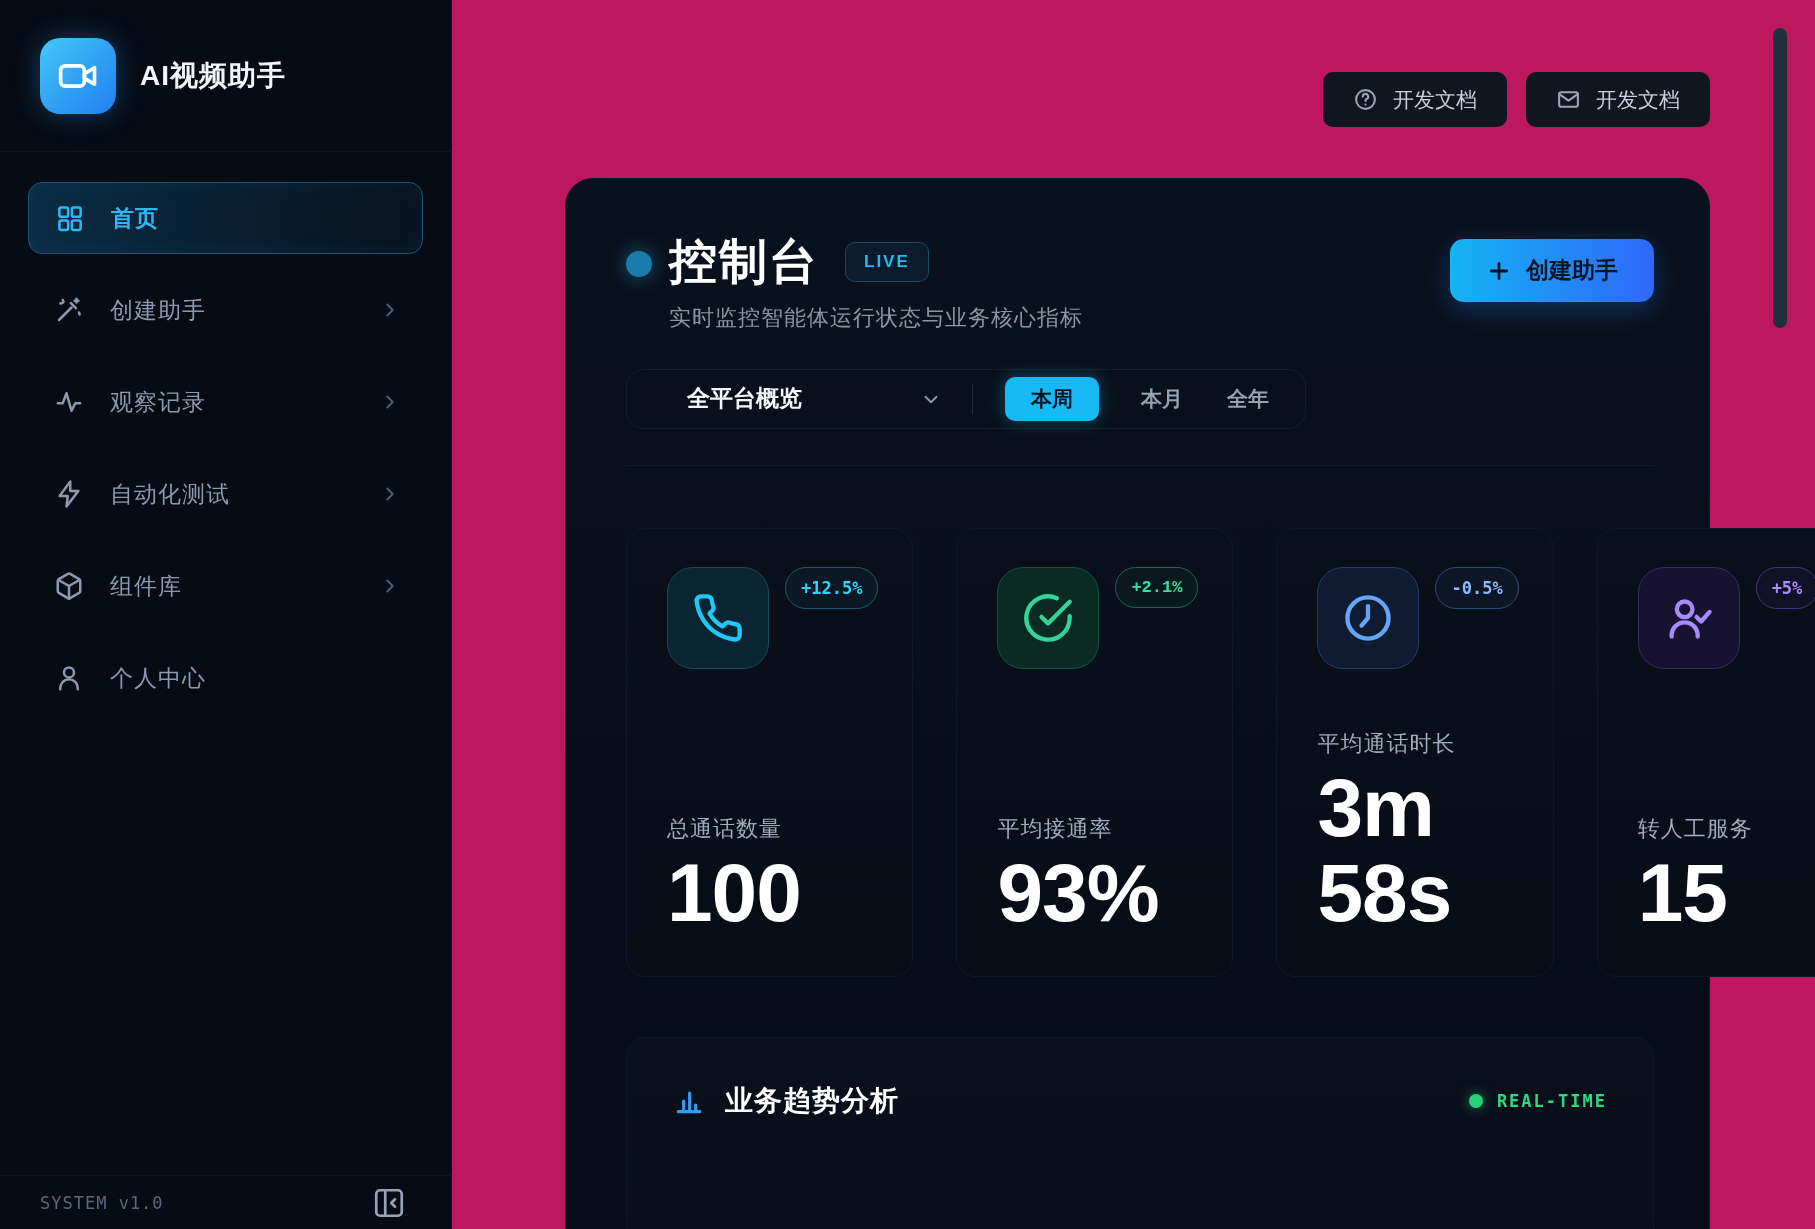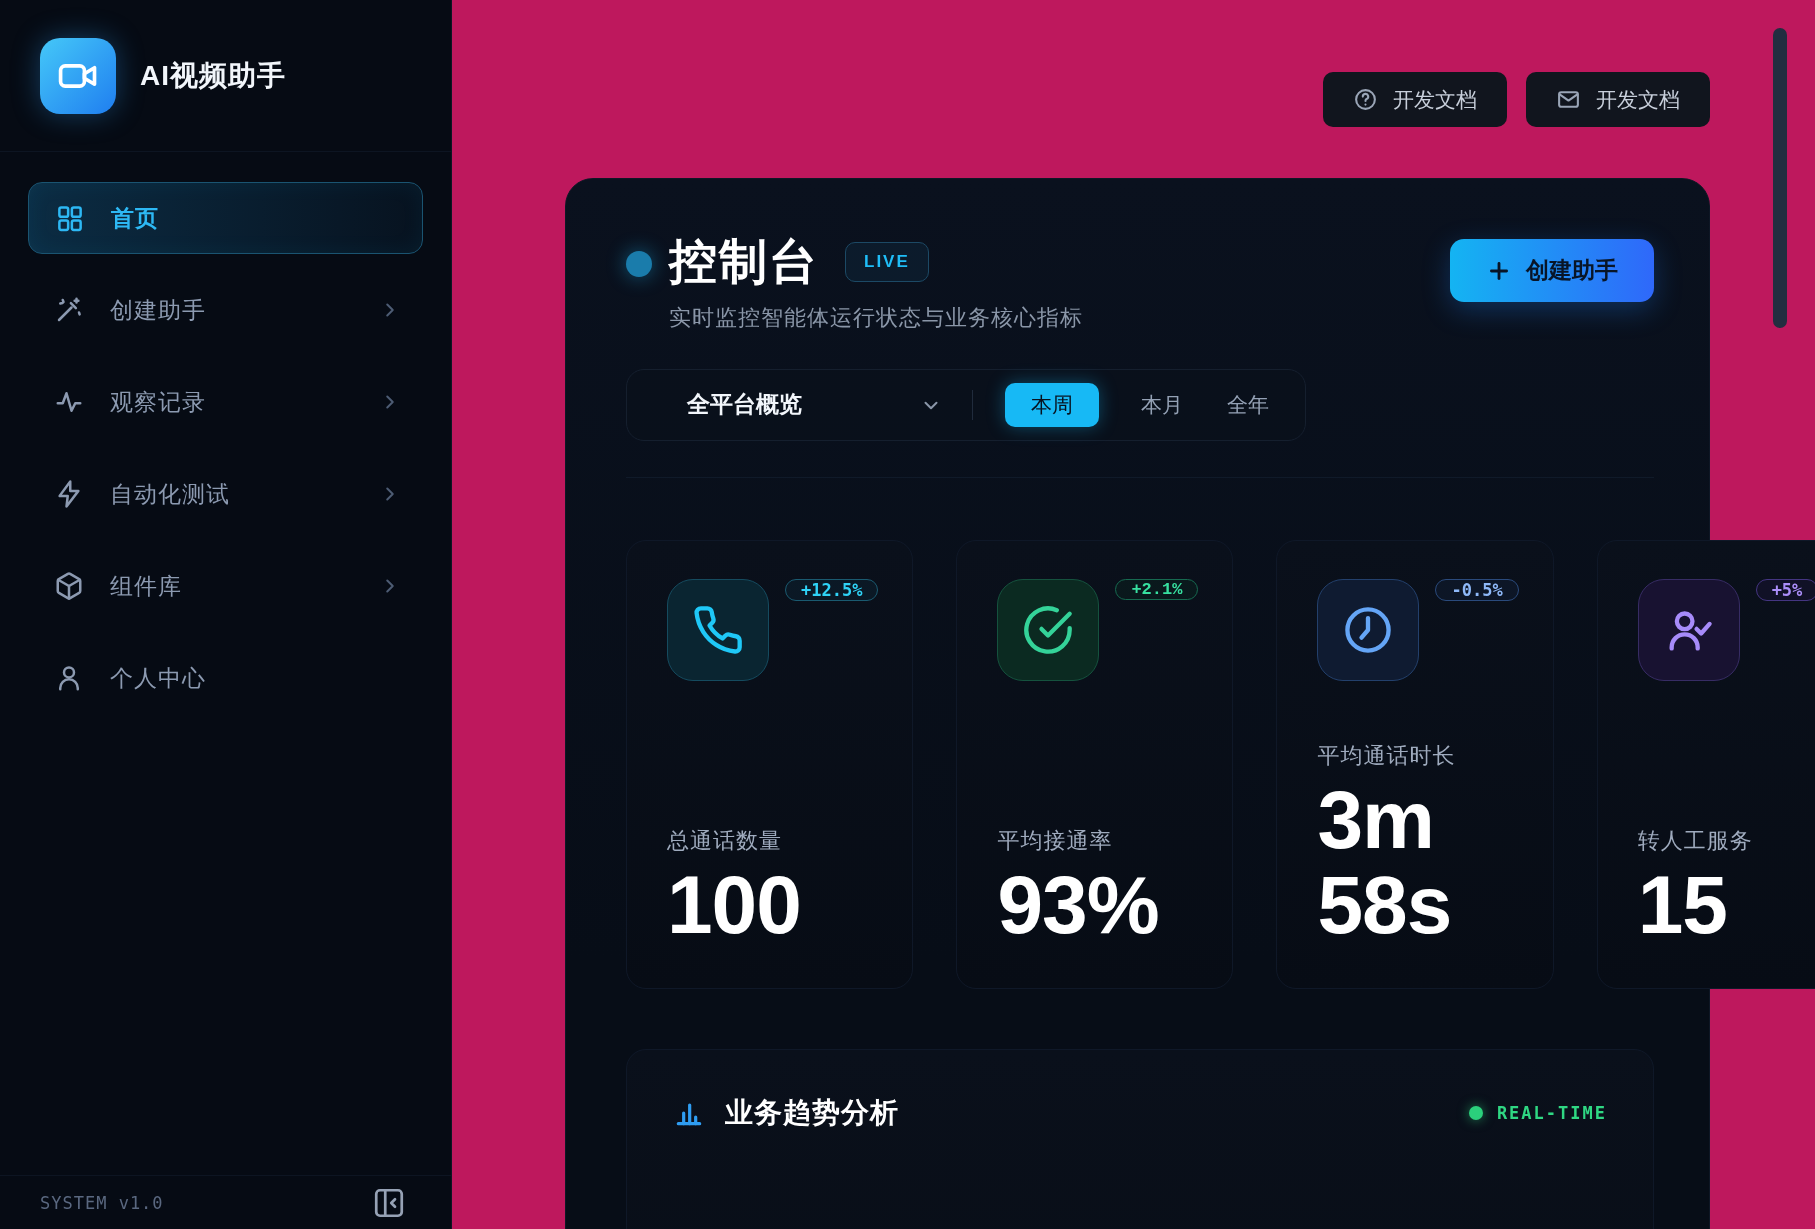--- a/index.html
+++ b/index.html
@@ -42,37 +42,37 @@
   .console-title { margin:0; font-size:48px; font-weight:bold; color:#ffffff; letter-spacing:2px; line-height:1.2; }
   .live-badge { padding:9px 18px; border:1px solid #1c4965; border-radius:10px; background:rgba(13,38,58,.5); color:#1fbdf7; font-size:17px; font-weight:bold; letter-spacing:2px; }
   .console-sub { margin:12px 0 0; font-size:22px; color:#8a96a8; letter-spacing:1px; }
   .create-btn { margin-left:auto; margin-top:6px; height:63px; padding:0 36px; border:none; border-radius:14px; background:linear-gradient(90deg,#14b4f2,#2f68fa); color:#081527; font-size:23px; font-weight:bold; display:flex; align-items:center; gap:14px; cursor:pointer; font-family:inherit; box-shadow:0 8px 28px rgba(31,126,240,.3); }
   .create-btn svg { width:26px; height:26px; stroke:#081527; fill:none; stroke-width:2.6; stroke-linecap:round; }
 
   .overview-row { margin-top:36px; display:flex; align-items:center; justify-content:space-between; }
   .ov-left { display:flex; align-items:center; gap:18px; }
   .ov-left svg { width:34px; height:34px; stroke:#1db9f5; fill:none; stroke-width:2; stroke-linecap:round; stroke-linejoin:round; }
   .ov-label { font-size:21px; font-weight:bold; color:#7b89a0; letter-spacing:4px; }
-  .ov-controls { display:flex; align-items:center; height:72px; border:1px solid #151f2e; border-radius:18px; background:rgba(10,16,26,.6); padding:0 34px 0 60px; }
+  .ov-controls { display:flex; align-items:center; height:60px; border:1px solid #151f2e; border-radius:18px; background:rgba(10,16,26,.6); padding:0 34px 0 60px; }
   .select-box { display:flex; align-items:center; cursor:pointer; }
   .select-value { font-size:23px; font-weight:bold; color:#f2f6fb; }
   .select-box svg { width:22px; height:22px; margin-left:118px; stroke:#8a96a8; fill:none; stroke-width:2.2; stroke-linecap:round; stroke-linejoin:round; }
   .vdiv { width:1px; height:30px; background:#202b3c; margin:0 32px 0 30px; }
   .tabs { display:flex; align-items:center; gap:40px; }
-  .tab { font-size:21px; font-weight:normal; color:#94a1b5; cursor:pointer; padding:8px 2px; border-radius:10px; }
+  .tab { font-size:21px; font-weight:bold; color:#94a1b5; cursor:pointer; padding:8px 2px; border-radius:10px; }
   .tab.active { background:#17b9f5; color:#07121f; padding:8px 26px; box-shadow:0 0 18px rgba(23,185,245,.35); }
 
   .divider { border:none; border-top:1px solid #101a29; margin:36px 0 0; }
 
   .stats-grid { display:grid; grid-template-columns:repeat(4,1fr); gap:43px; margin-top:62px; }
   .stat-card { height:449px; border-radius:20px; border:1px solid #0f1828; background:linear-gradient(180deg,#0a101b,#070c15); padding:38px 34px 40px 40px; display:flex; flex-direction:column; }
   .stat-top { display:flex; align-items:flex-start; gap:16px; }
   .stat-icon { width:102px; height:102px; border-radius:26px; display:flex; align-items:center; justify-content:center; border:1px solid; flex:none; }
   .stat-icon svg { width:52px; height:52px; stroke:currentColor; fill:none; stroke-width:2; stroke-linecap:round; stroke-linejoin:round; }
-  .stat-delta { padding:0 15px; border-radius:22px; border:1px solid; font-family:"DejaVu Sans Mono", monospace; font-size:17px; font-weight:bold; white-space:nowrap; }
+  .stat-delta { padding:10px 15px; border-radius:22px; border:1px solid; font-family:"DejaVu Sans Mono", monospace; font-size:17px; font-weight:bold; white-space:nowrap; }
   .c1 { background:#0a2531; border-color:#154b5f; color:#1fc8f7; }
   .c2 { background:#0b2a21; border-color:#15523e; color:#34d399; }
   .c3 { background:#0f1b31; border-color:#23406c; color:#64a5f6; }
   .c4 { background:#181231; border-color:#372c64; color:#a78bfa; }
   .d1 { color:#2fd3f7; border-color:#1a5a70; background:rgba(14,44,60,.35); }
   .d2 { color:#37e0a0; border-color:#166a50; background:rgba(12,44,34,.35);font-family:Liberation Mono, monospace; }
   .d3 { color:#8fb9f8; border-color:#2a4a7c; background:rgba(18,32,58,.4); }
   .d4 { color:#ab8ef8; border-color:#443581; background:rgba(28,20,58,.4); }
   .stat-bottom { margin-top:auto; }
   .stat-label { font-size:22px; font-weight:normal; color:#9fabbe; letter-spacing:1px; }

